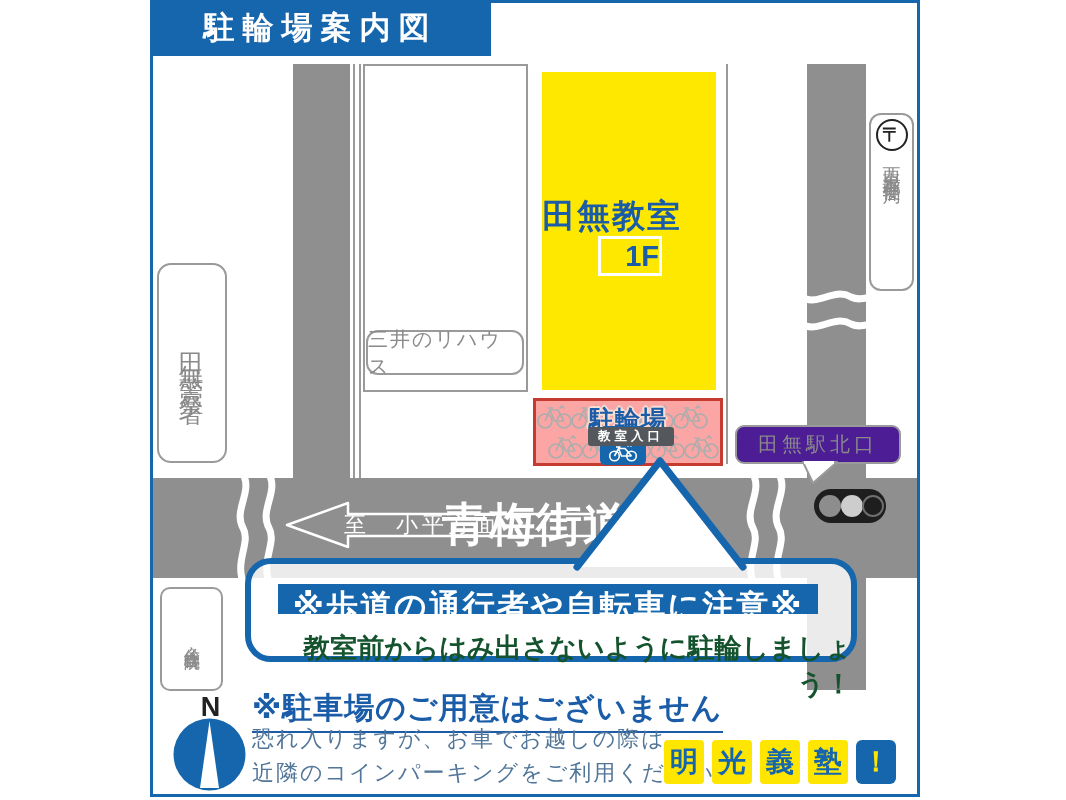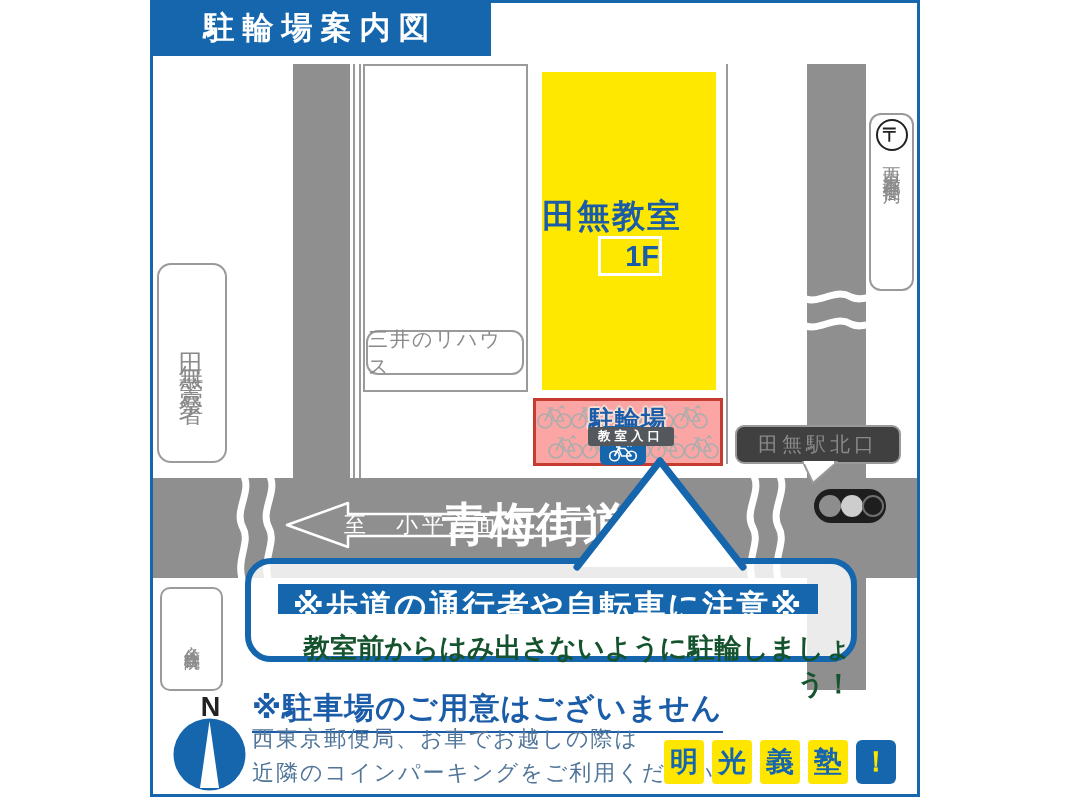--- a/index.html
+++ b/index.html
@@ -43,21 +43,21 @@
   .entrance { left:588px; top:379px; width:86px; height:19px; background:#54585c; border-radius:3px;
               color:#fff; font-size:12.5px; font-weight:bold; letter-spacing:4px; text-align:center;
               line-height:19px; z-index:4;margin-top:48px; }
 
   .parking { left:533px; top:398px; width:190px; height:68px; background:#fca5a5; border:3px solid #c63b30; z-index:3; }
   .parking-label { left:0; top:2px; width:100%; text-align:center; color:#1a5ca8; font-size:25px; font-weight:bold;
                    letter-spacing:1px; z-index:2;
                    text-shadow:-1px -1px 0 #f7ddd2,1px -1px 0 #f7ddd2,-1px 1px 0 #f7ddd2,1px 1px 0 #f7ddd2,
                                -2px 0 0 #f7ddd2,2px 0 0 #f7ddd2,0 2px 0 #f7ddd2,0 -2px 0 #f7ddd2; }
 
-  .bubble { left:735px; top:425px; width:166px; height:39px; background:#404040; border:2px solid #9a9a9a;
+  .bubble { left:735px; top:425px; width:166px; height:39px; background:#4c1d95; border:2px solid #9a9a9a;
             border-radius:9px; color:#8a8a8a; font-size:20px; letter-spacing:4px; text-align:center;
             line-height:35px; z-index:4; }
 
   .tlight { left:814px; top:489px; width:72px; height:34px; background:#1e1e1e; border-radius:17px; z-index:3; }
   .tlight i { position:absolute; top:6px; width:22px; height:22px; border-radius:50%; }
 
   .roadname { left:440px; top:494px; width:190px; text-align:right; color:#fff; font-size:46px;
               font-weight:bold; letter-spacing:1px; z-index:3; }
   .dir-text { left:344px; top:510px; width:250px; text-align:left; color:#fff; font-size:22px;
               letter-spacing:4px; z-index:3; }
@@ -184,21 +184,21 @@
   </div>
   <div class="abs glabel hospital">
     <span class="vtext">佐々総合病院</span>
   </div>
   <div class="abs post">
     <div class="post-circle">〒</div>
     <div class="post-name vtext">西東京郵便局</div>
   </div>
 
   <div class="abs foot-strong">※駐車場のご用意はございません</div>
-  <div class="abs foot-note1">西東京郵便局、お車でお越しの際は</div>
+  <div class="abs foot-note1">恐れ入りますが、お車でお越しの際は</div>
   <div class="abs foot-note2">近隣のコインパーキングをご利用ください。</div>
 
   <div class="abs compass-n">N</div>
   <svg class="abs" style="left:172px;top:717px;" width="75" height="75" viewBox="0 0 75 75">
     <circle cx="37.5" cy="37.5" r="36" fill="#1566ad"></circle>
     <polygon points="37.5,4 28,71 47,71" fill="#fff"></polygon>
   </svg>
 
   <div class="abs logo-tile" style="left:664px;">
       <span>明</span>

